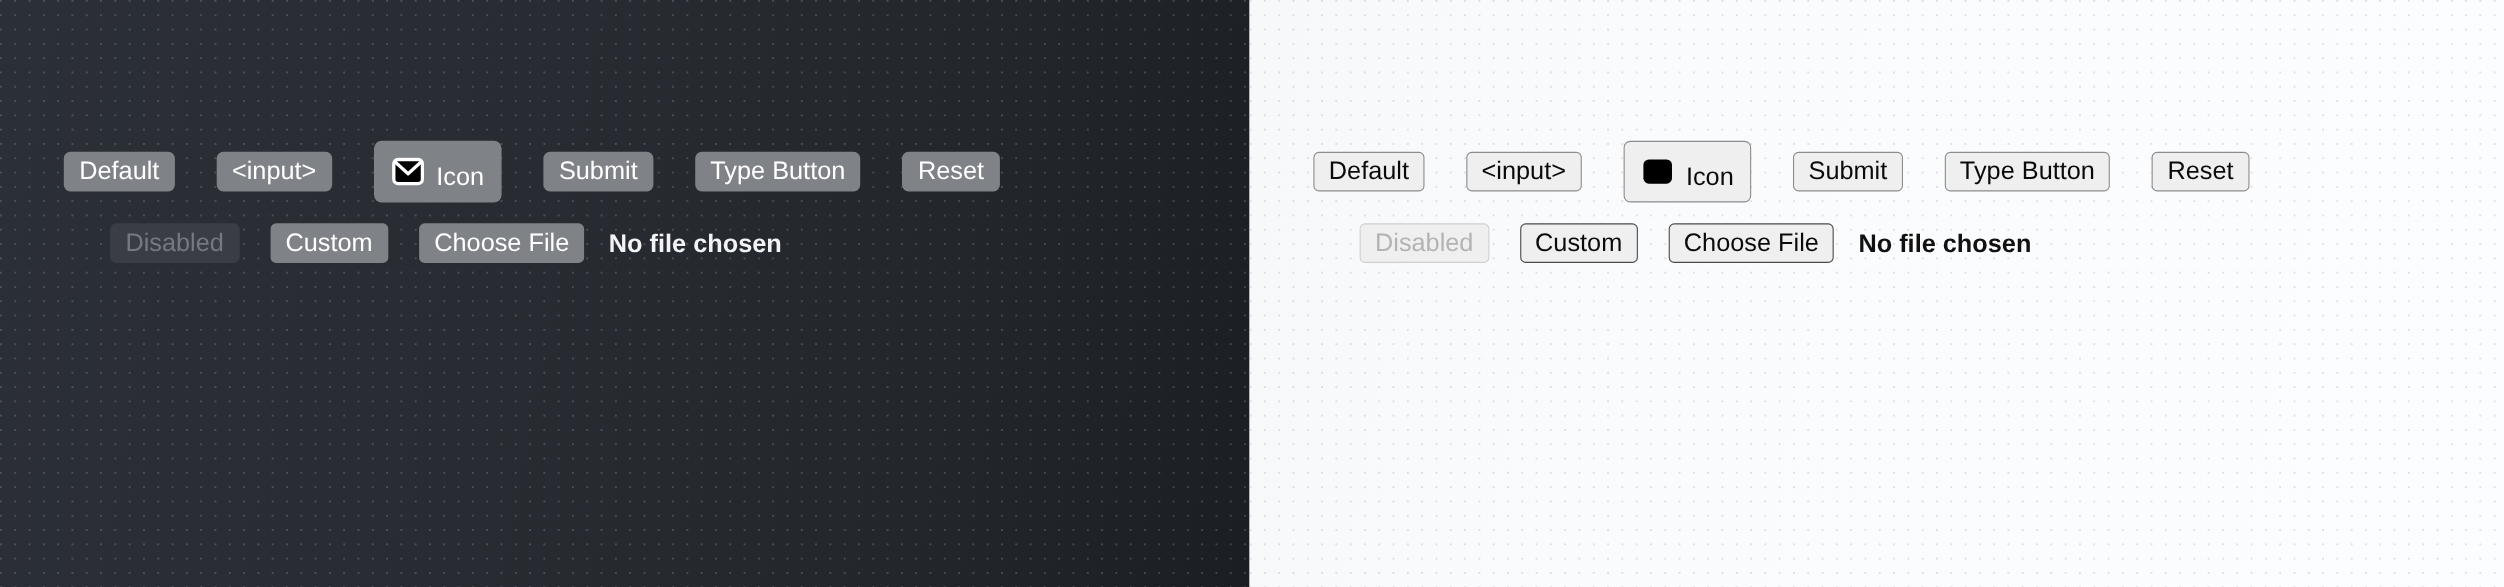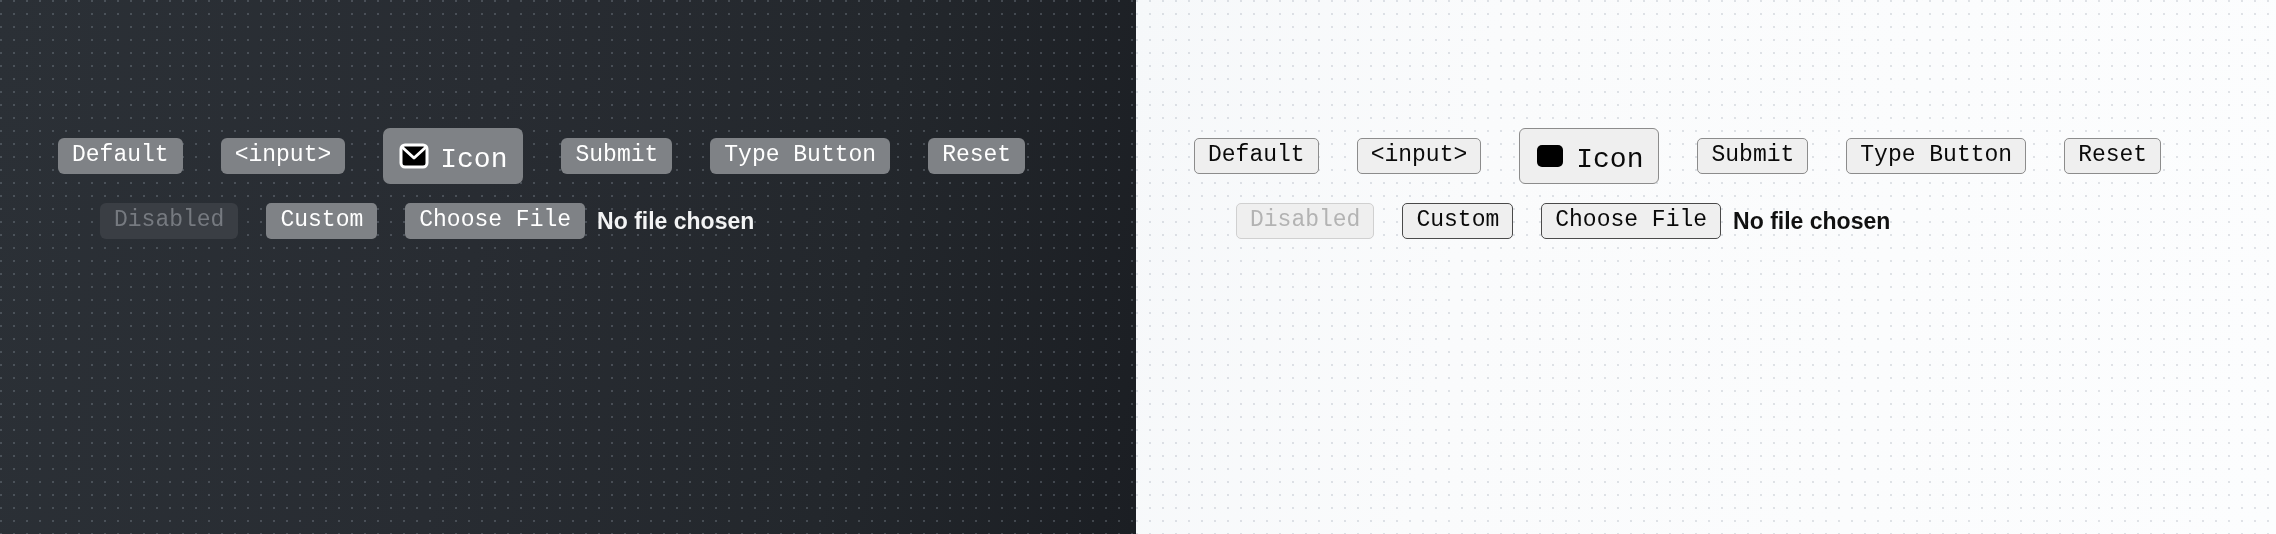--- a/index.html
+++ b/index.html
@@ -64,21 +64,21 @@
   .panel-dark  .row-1 { left: 58px;  top: 126px; gap: 38px; }
   .panel-dark  .row-2 { left: 100px; top: 200px; gap: 28px; }
   .panel-light .row-1 { left: 58px;  top: 126px; gap: 38px; }
   .panel-light .row-2 { left: 100px; top: 200px; gap: 28px; }
 
   .row-1 { height: 60px; }
   .row-2 { height: 42px; }
 
   
   .btn {
-    font-family: Liberation Mono, monospace;
+    font-family: Liberation Sans, sans-serif;
     font-size: 23px;
     line-height: 1;
     box-sizing: border-box;
     white-space: nowrap;
     display: inline-flex;
     align-items: center;
     justify-content: center;
     cursor: default;
     user-select: none;
   }
@@ -143,31 +143,31 @@
     display: inline-flex;
     align-items: center;
     justify-content: center;
     width: 34px;
     height: 30px;
     flex: 0 0 auto;
   }
   .icon-wrap svg { display: block; }
 
   .icon-label {
-    font-size: 28px;
+    font-size: 23px;
     line-height: 1;
     position: relative;
     top: 4px;
   }
 
   
   .file-group {
     display: inline-flex;
     align-items: center;
-    gap: 12px;
+    gap: 22px;
   }
   .file-status {
     font-size: 23px;
     line-height: 1;
     white-space: nowrap;
     font-weight: bold;
   }
   .dk .file-status { color: #f2f3f4; }
   .lt .file-status { color: #111111; }
 </style>

